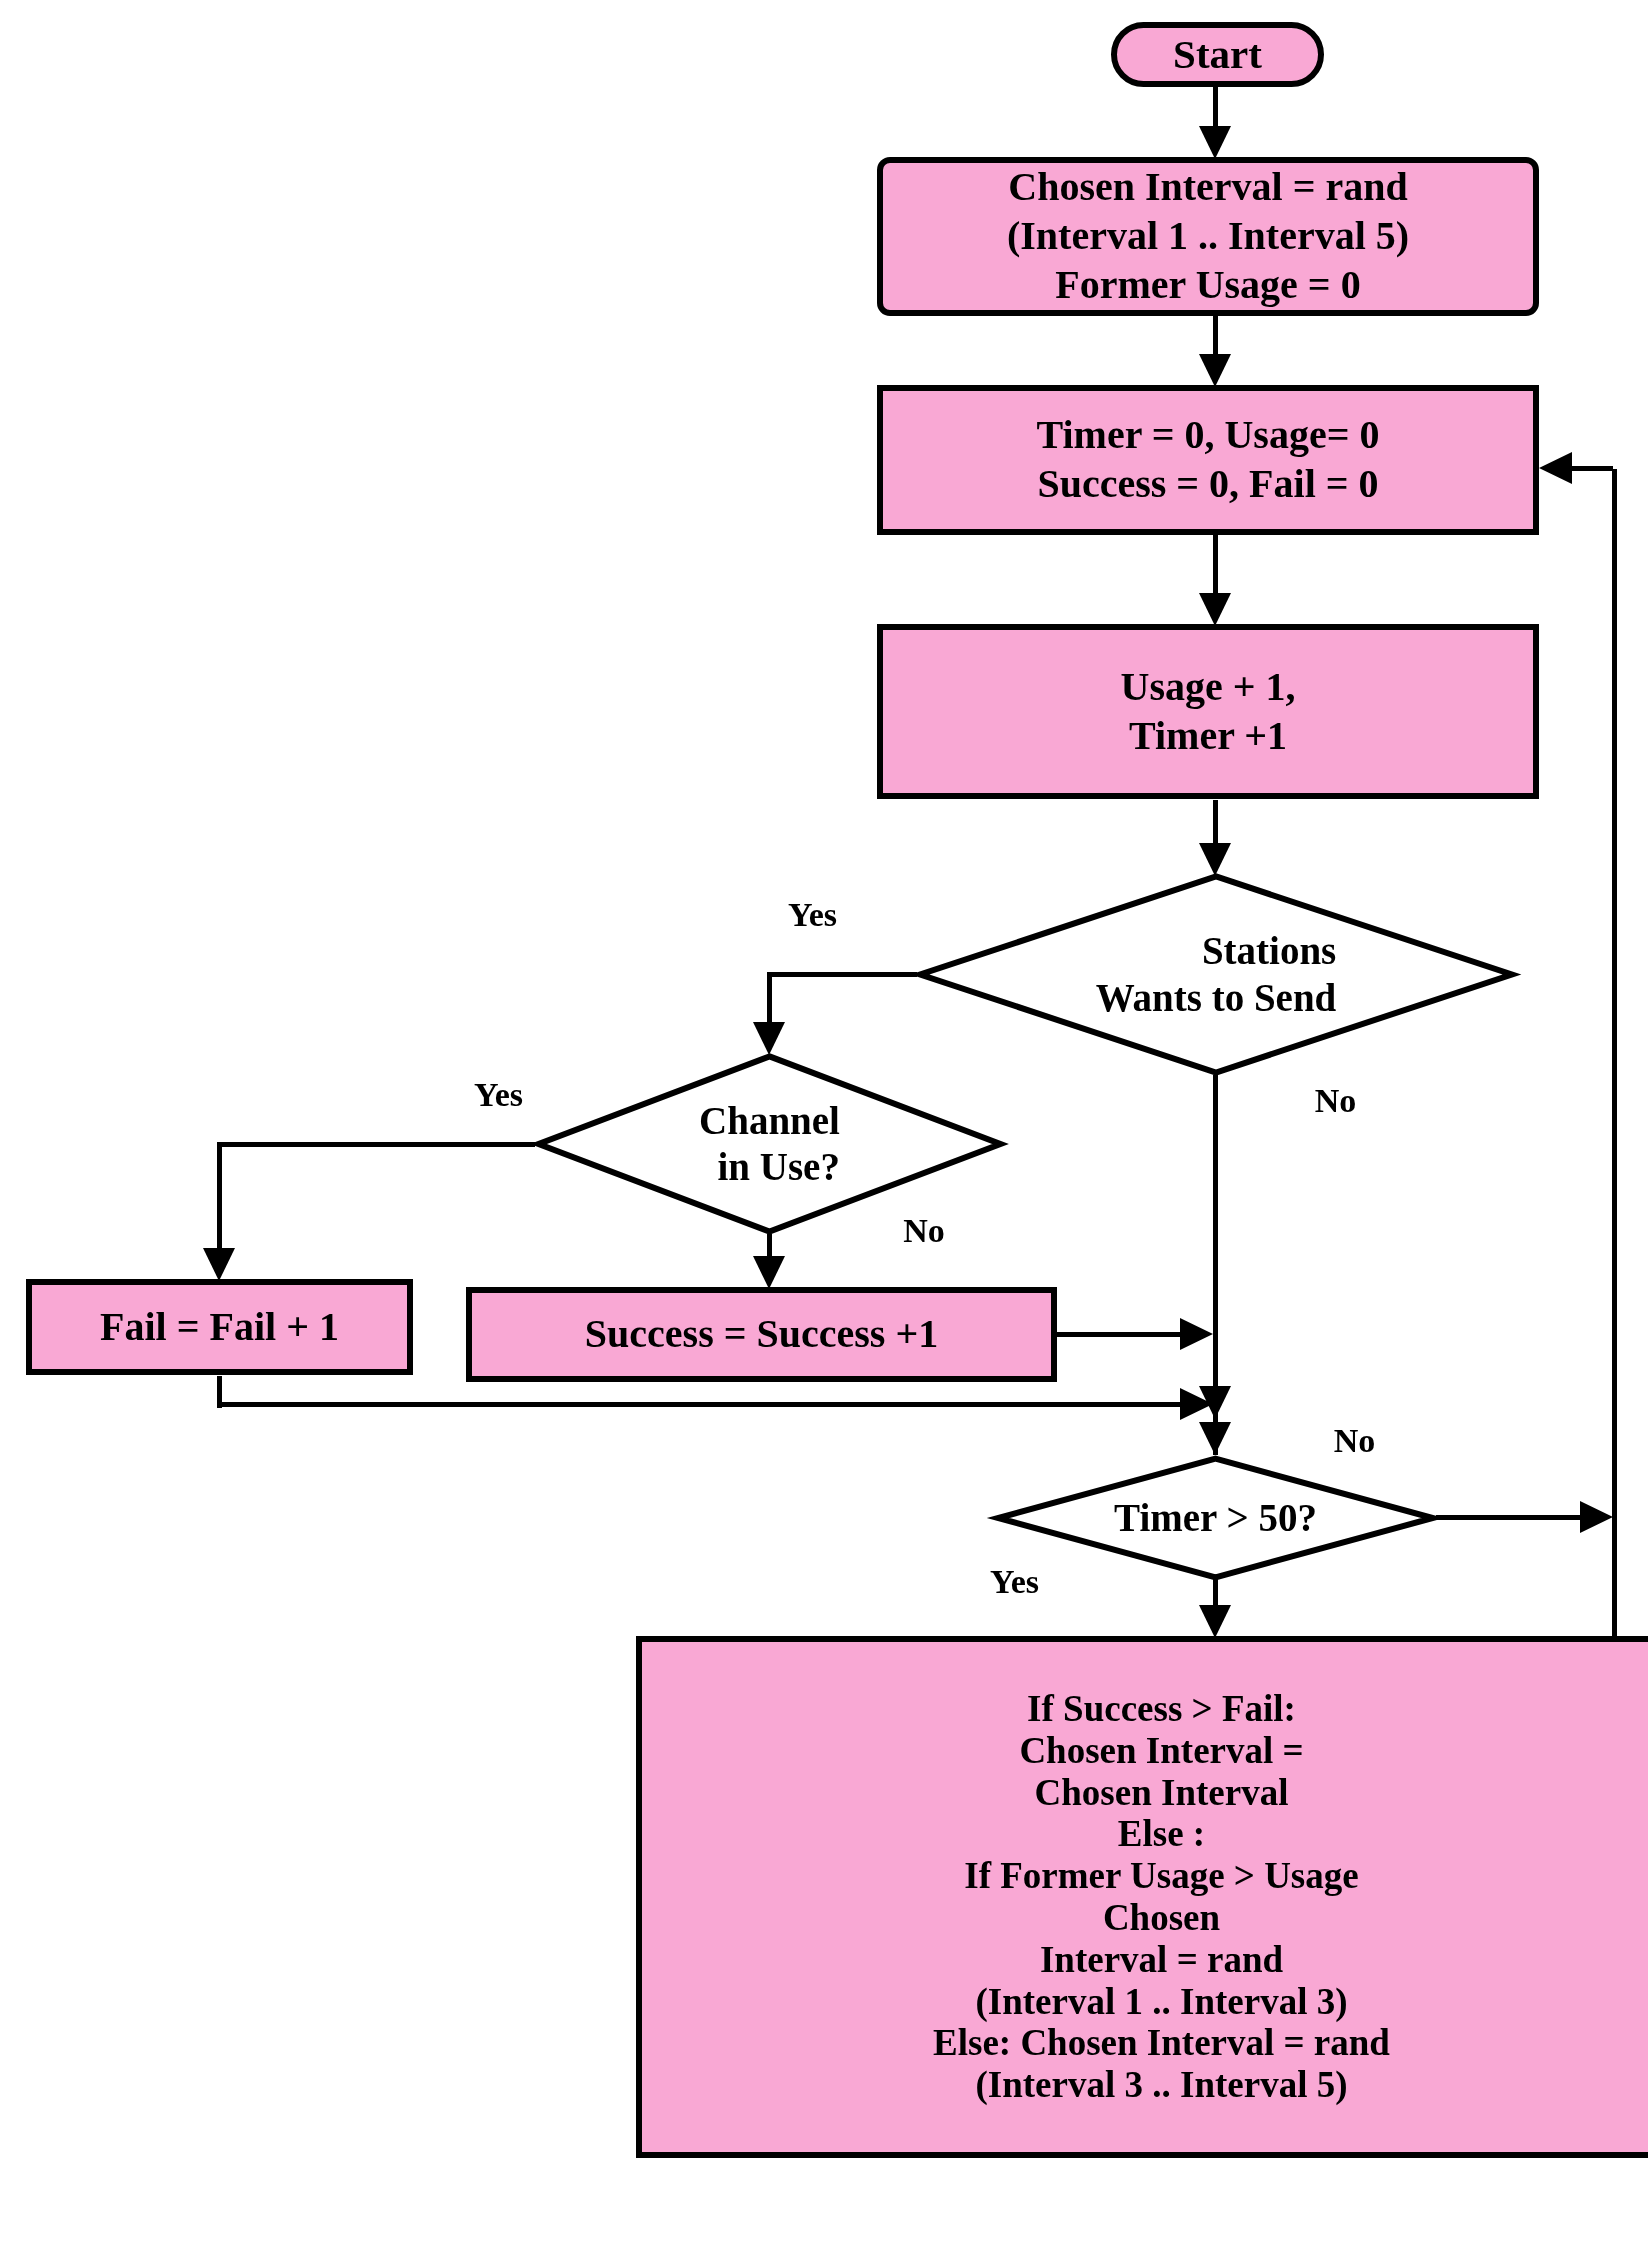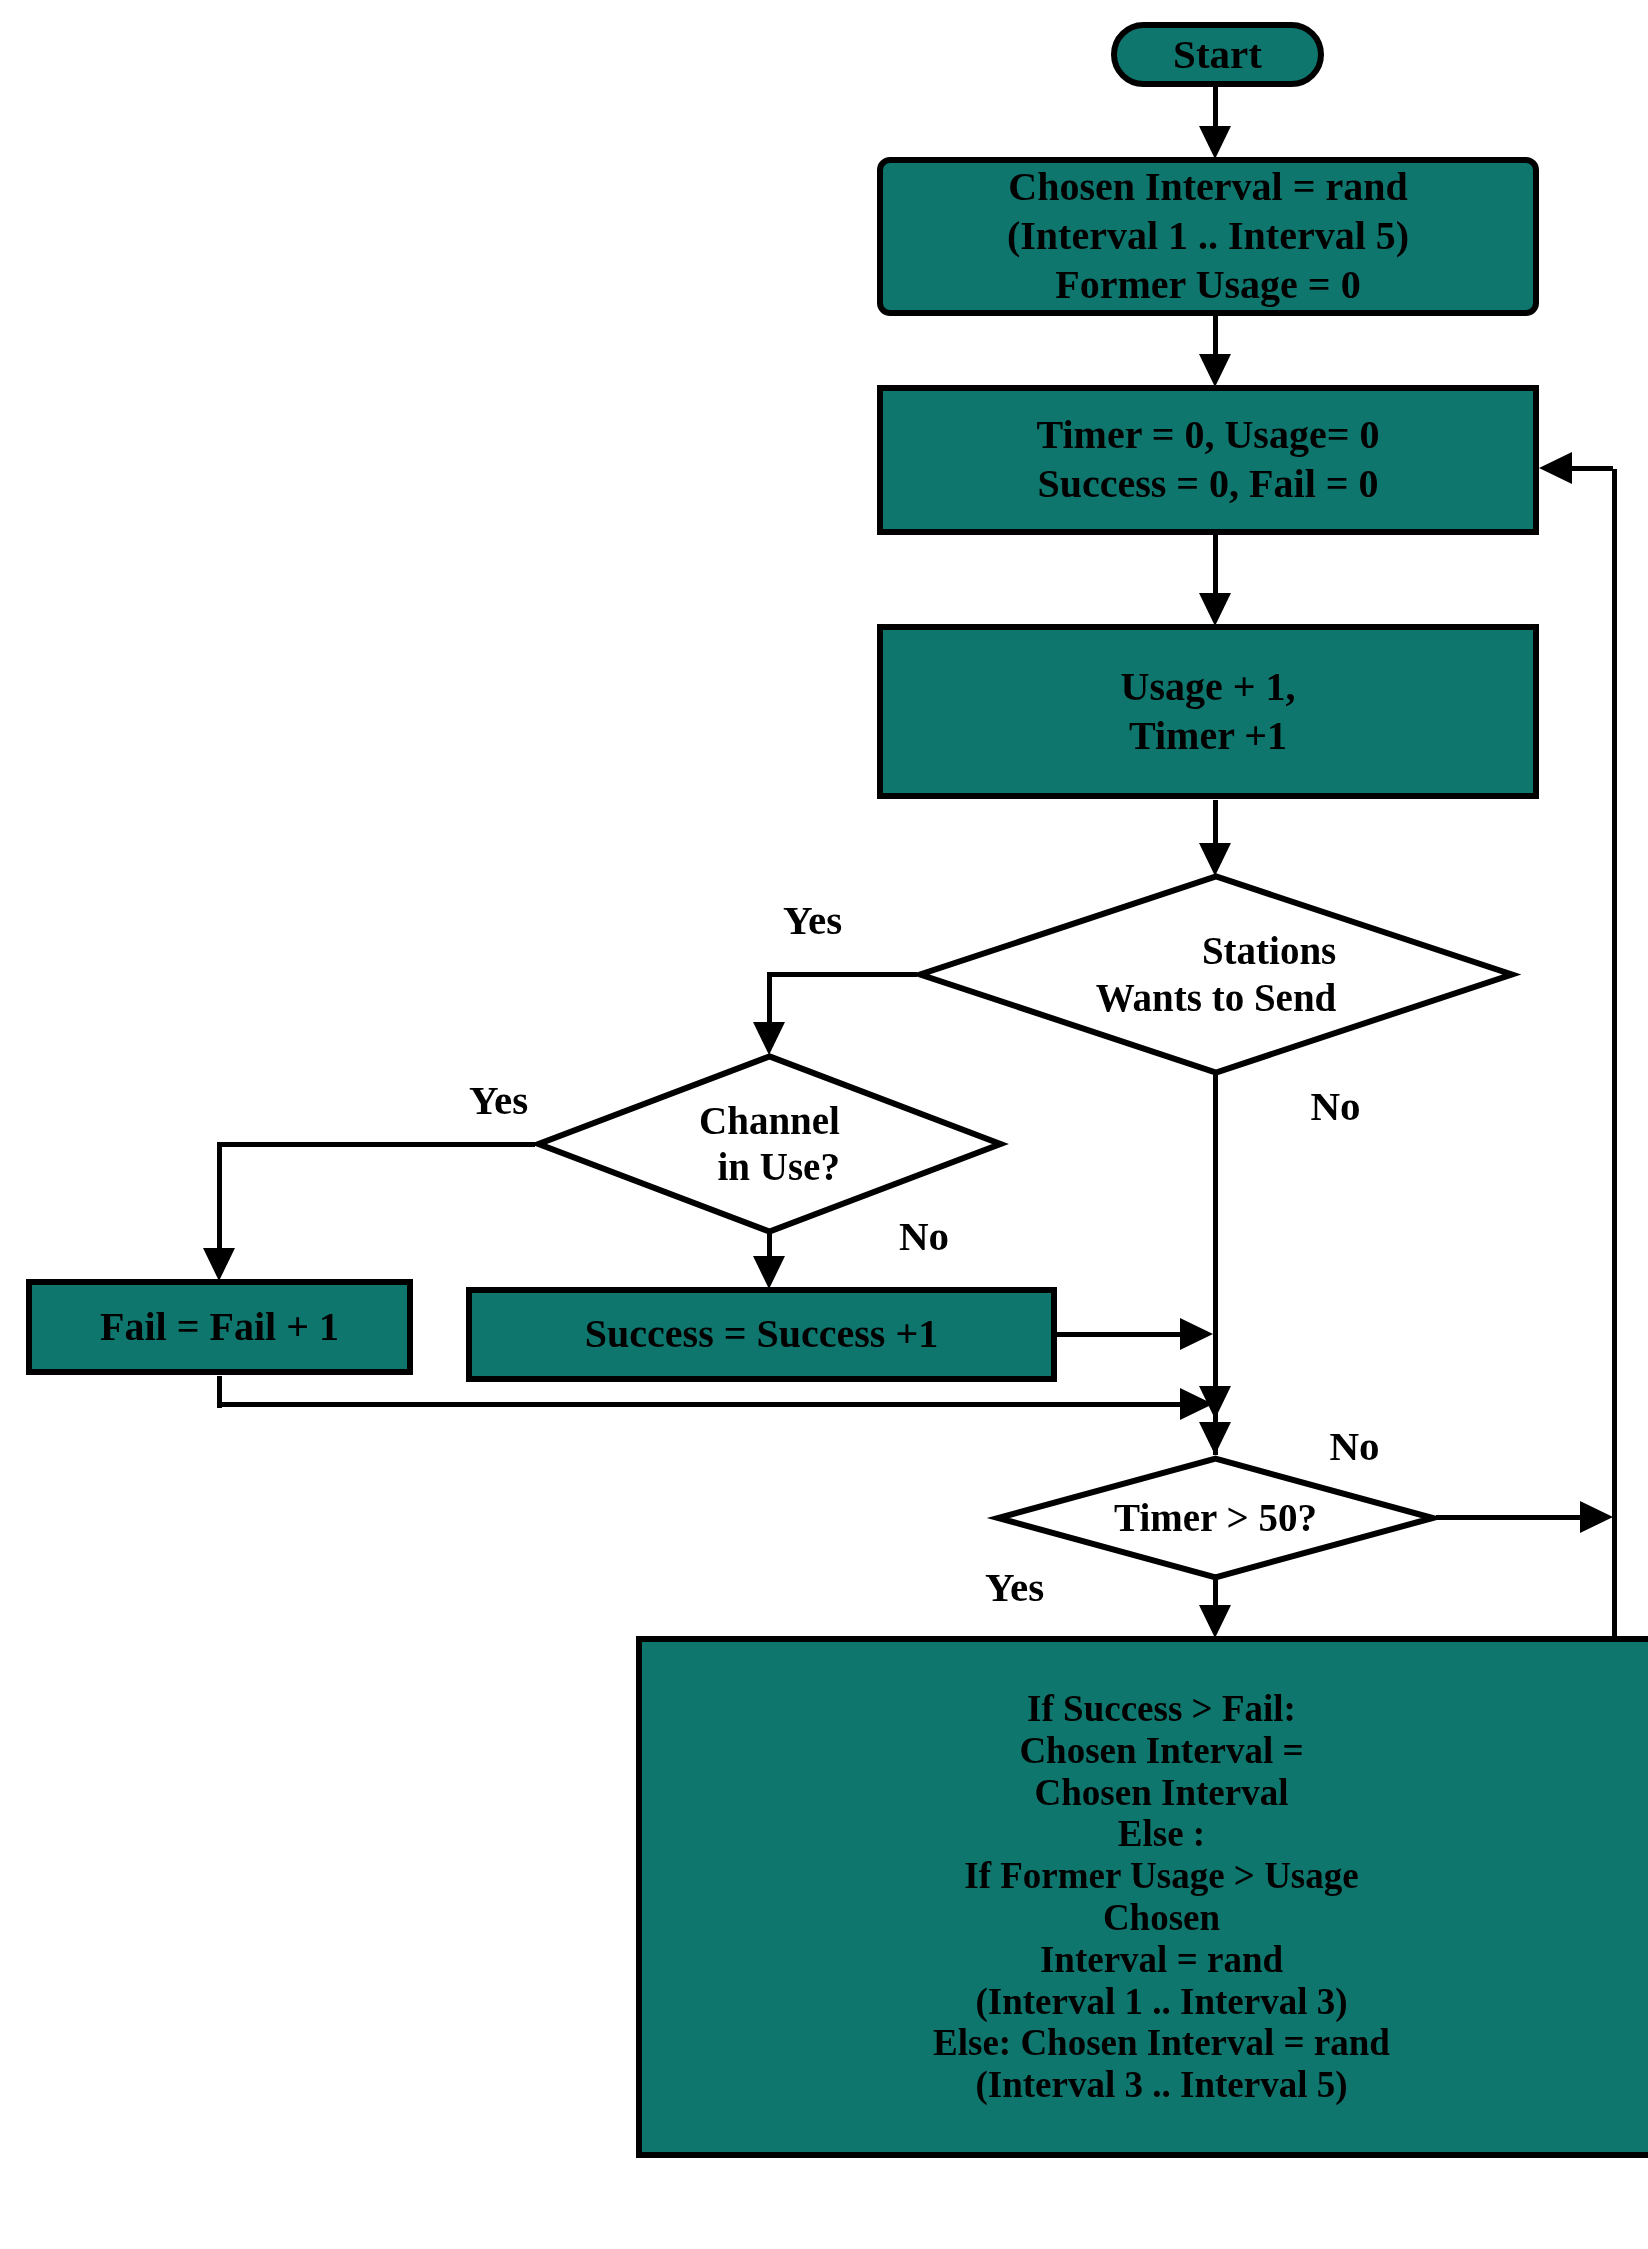--- a/index.html
+++ b/index.html
@@ -9,21 +9,21 @@
     height:2250px;
     background:#ffffff;
     font-family:"Liberation Serif","DejaVu Serif",serif;
     font-weight:bold;
     color:#000;
     overflow:hidden;
   }
   .node{
     position:absolute;
     border:6px solid #000;
-    background:#0f766e;
+    background:#f9a8d4;
     display:flex;
     flex-direction:column;
     align-items:center;
     justify-content:center;
     text-align:center;
     font-weight:bold;
     font-size:40px;
     line-height:1.22;
     z-index:3;
     box-sizing:border-box;
@@ -42,21 +42,21 @@
   .dtext{position:relative;z-index:2;font-size:39px;line-height:1.18;font-weight:bold;}
   .hline,.vline{position:absolute;background:#000;z-index:1;}
   .hline{height:5.2px;}
   .vline{width:5.2px;}
   .head{position:absolute;width:0;height:0;z-index:2;}
   .head-down{border-left:16.3px solid transparent;border-right:16.3px solid transparent;border-top:33px solid #000;}
   .head-right{border-top:16.3px solid transparent;border-bottom:16.3px solid transparent;border-left:33px solid #000;}
   .head-left{border-top:16.3px solid transparent;border-bottom:16.3px solid transparent;border-right:33px solid #000;}
   .elabel{
     position:absolute;
-    font-size:41px;
+    font-size:34px;
     font-weight:bold;
     text-align:center;
     z-index:4;
   }
 </style>
 </head>
 <body>
 
 <div id="canvas">
 

